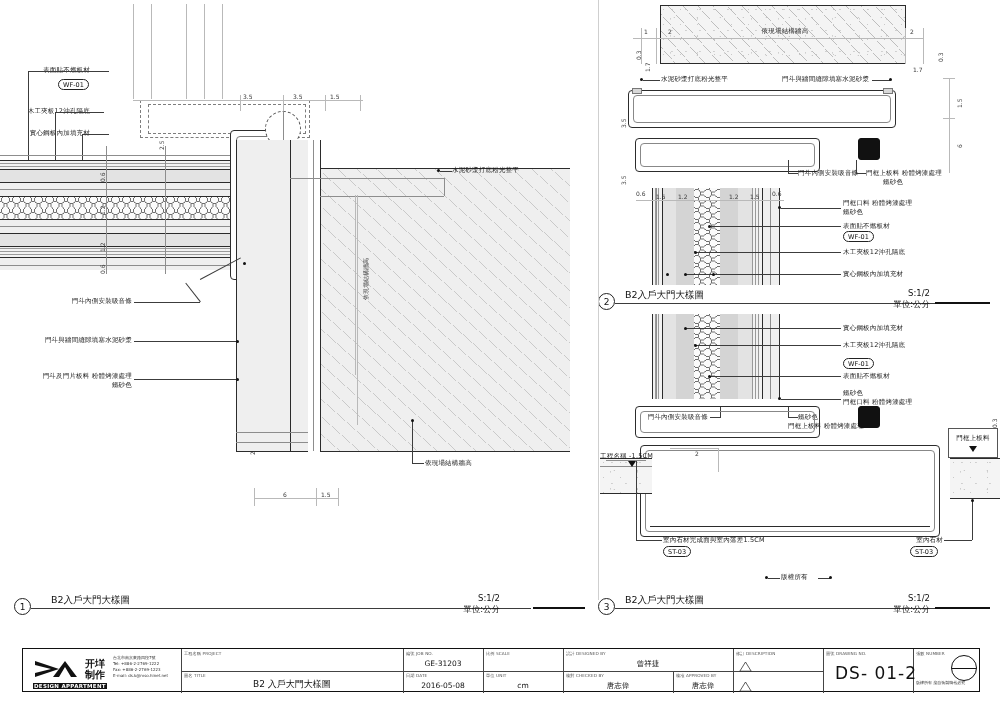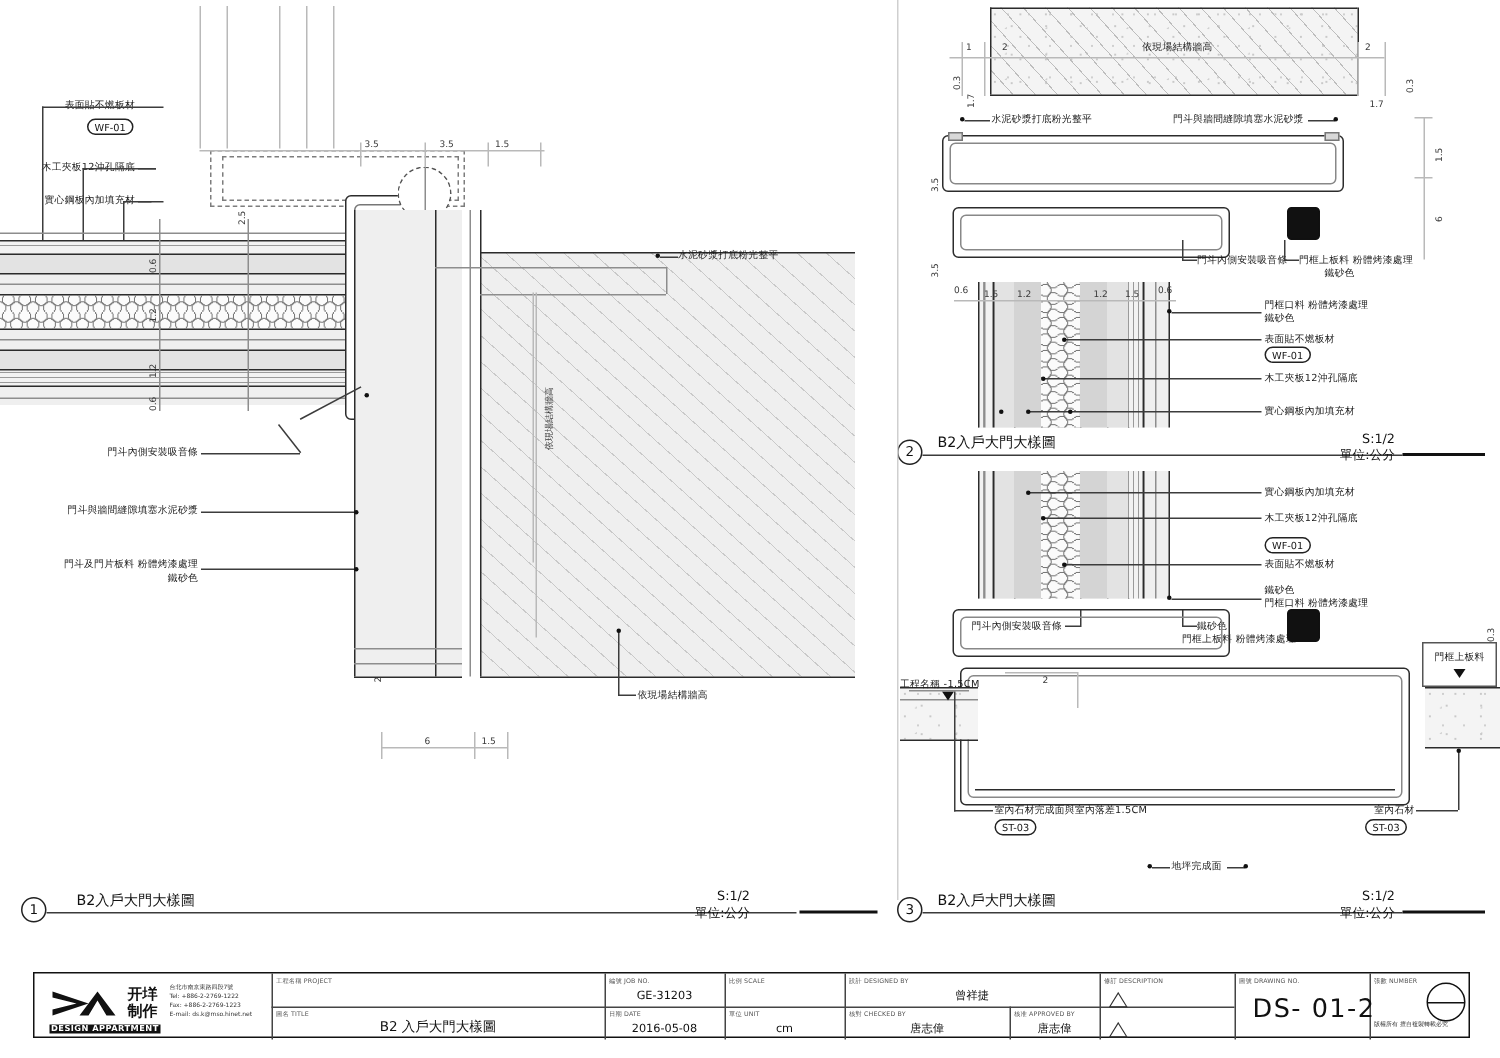--- a/index.html
+++ b/index.html
@@ -564,21 +564,21 @@
     <div class="code" style="left:63px;top:236px;">ST-03</div>
 
     <div class="ldr v" style="left:372px;top:190px;height:40px;"></div>
     <div class="ldr h" style="left:344px;top:230px;width:28px;"></div>
     <div class="dot" style="left:370.5px;top:188.5px;"></div>
     <div class="ann r" style="left:288px;top:226px;width:55px;">室內石材</div>
     <div class="code" style="left:310px;top:236px;">ST-03</div>
 
     <div class="dot" style="left:165px;top:266px;"></div>
     <div class="ldr h" style="left:168px;top:267.5px;width:12px;"></div>
-    <div class="ann" style="left:181px;top:263px;">地坪完成面</div>
+    <div class="ann" style="left:181px;top:263px;">版權所有</div>
     <div class="ldr h" style="left:218px;top:267.5px;width:12px;"></div>
     <div class="dot" style="left:229px;top:266px;"></div>
 
     <div class="dim" style="left:95px;top:140px;font-size:6px;">2</div>
     <div class="ln h thin2" style="left:70px;top:138px;width:48px;"></div>
     <div class="ln v thin2" style="left:118px;top:138px;height:24px;"></div>
   </div>
 
   <div class="dtitle">
     <div class="bubble" style="left:598px;top:293px;">2</div>

